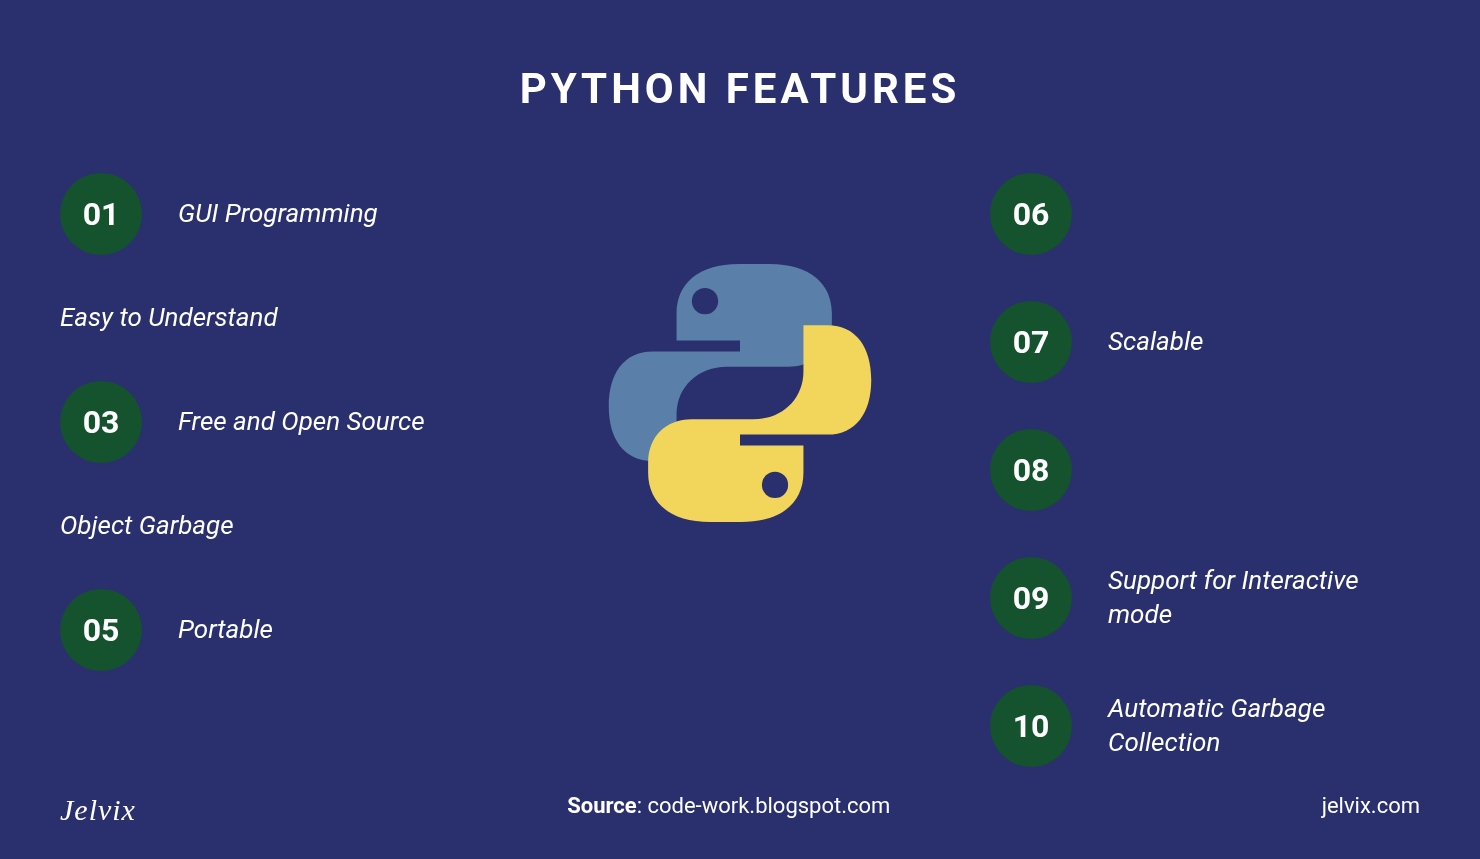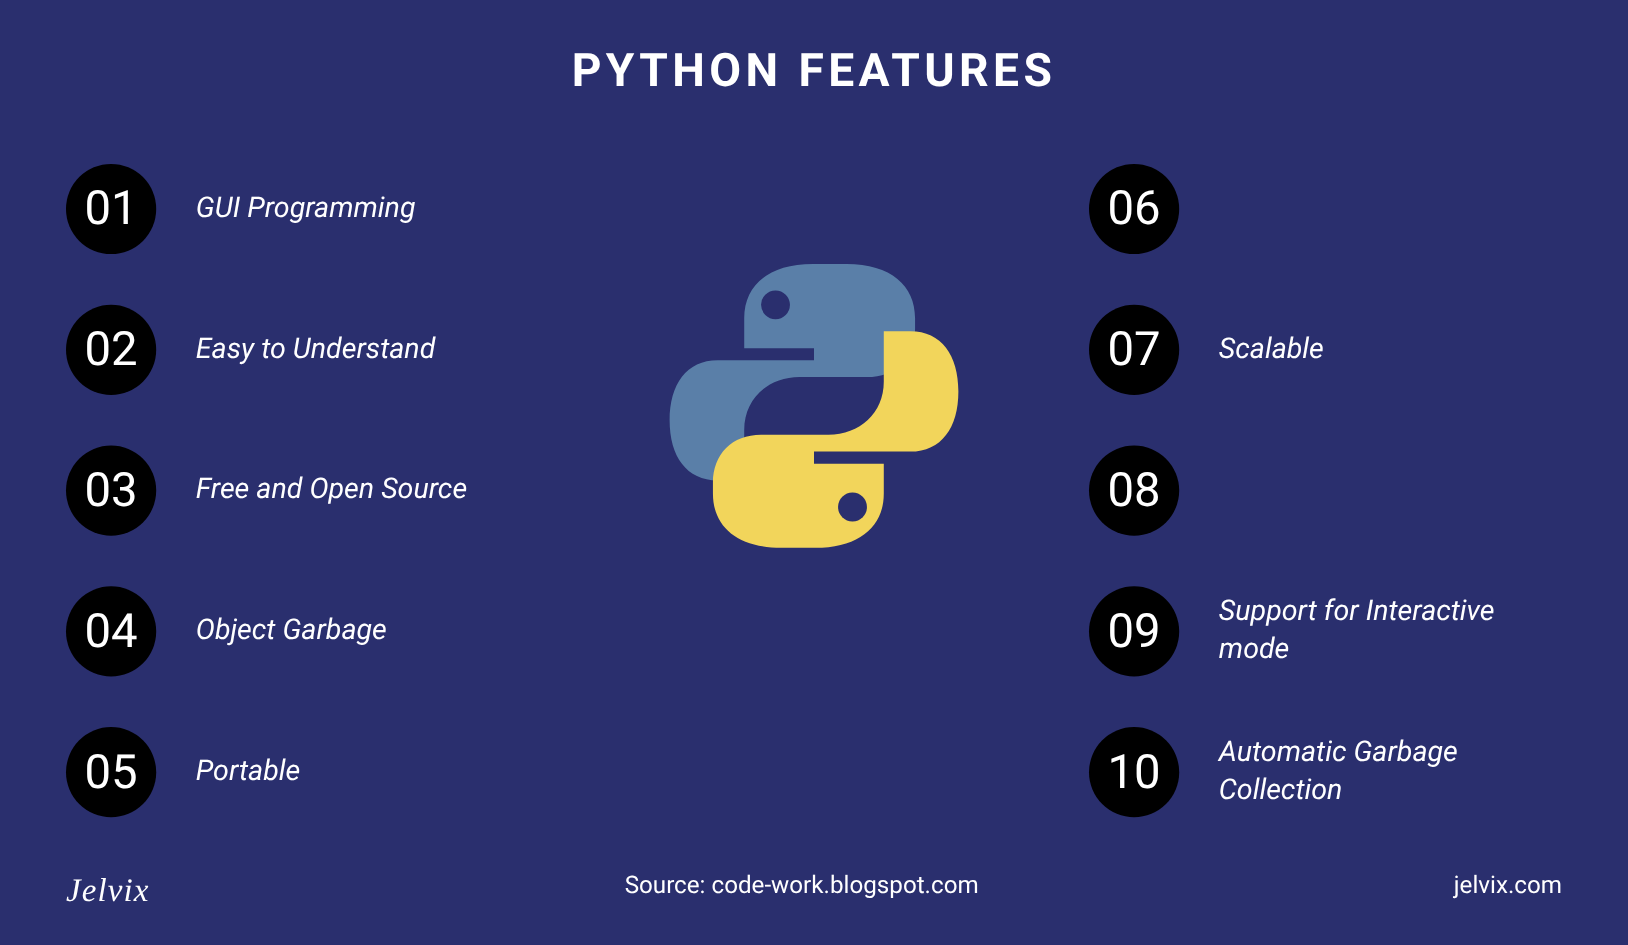--- a/index.html
+++ b/index.html
@@ -14,21 +14,21 @@
       font-family: -apple-system, BlinkMacSystemFont, 'Segoe UI', Roboto, Helvetica, Arial, sans-serif;
       color: #ffffff;
       position: relative;
       overflow: hidden;
     }
     .title {
       text-align: center;
       font-size: 42px;
       font-weight: 700;
       letter-spacing: 4px;
-      padding-top: 40px;
+      padding-top: 64px;
     }
     .content {
       display: flex;
       justify-content: space-between;
       align-items: flex-start;
       padding: 60px 60px 0 60px;
     }
     .column {
       display: flex;
       flex-direction: column;
@@ -38,26 +38,26 @@
     .feature-item {
       display: flex;
       align-items: center;
       gap: 36px;
     }
     .number-circle {
       width: 82px;
       height: 82px;
       min-width: 82px;
       border-radius: 50%;
-      background-color: #000000;
+      background-color: #14532d;
       display: flex;
       align-items: center;
       justify-content: center;
-      font-size: 43px;
-      font-weight: 400;
+      font-size: 32px;
+      font-weight: 700;
     }
     .feature-label {
       font-size: 26px;
       font-weight: 400;
       line-height: 1.3;
       font-style: italic;
     }
     .center-logo {
       display: flex;
       align-items: center;
@@ -84,48 +84,46 @@
       font-size: 30px;
       font-style: italic;
       font-family: Georgia, 'Times New Roman', serif;
       font-weight: 400;
       letter-spacing: 1px;
     }
     .source {
       font-size: 22px;
     }
     .source-label {
-      font-weight: 400;
+      font-weight: 700;
       margin-top: 47px;
     }
     .site-url {
       font-size: 22px;
     }
   </style>
 </head>
 <body>
 
 <h1 class="title">PYTHON FEATURES</h1>
 
 <div class="content">
   <div class="column">
     <div class="feature-item">
       <div class="number-circle">01</div>
       <div class="feature-label">GUI Programming</div>
     </div>
     <div class="feature-item">
-      <div class="number-circle">02</div>
       <div class="feature-label">Easy to Understand</div>
     </div>
     <div class="feature-item">
       <div class="number-circle">03</div>
       <div class="feature-label">Free and Open Source</div>
     </div>
     <div class="feature-item">
-      <div class="number-circle">04</div>
       <div class="feature-label">Object Garbage</div>
     </div>
     <div class="feature-item">
       <div class="number-circle">05</div>
       <div class="feature-label">Portable</div>
     </div>
   </div>
 
   <div class="center-logo">
     <svg class="python-logo" viewBox="0 0 256 256">

